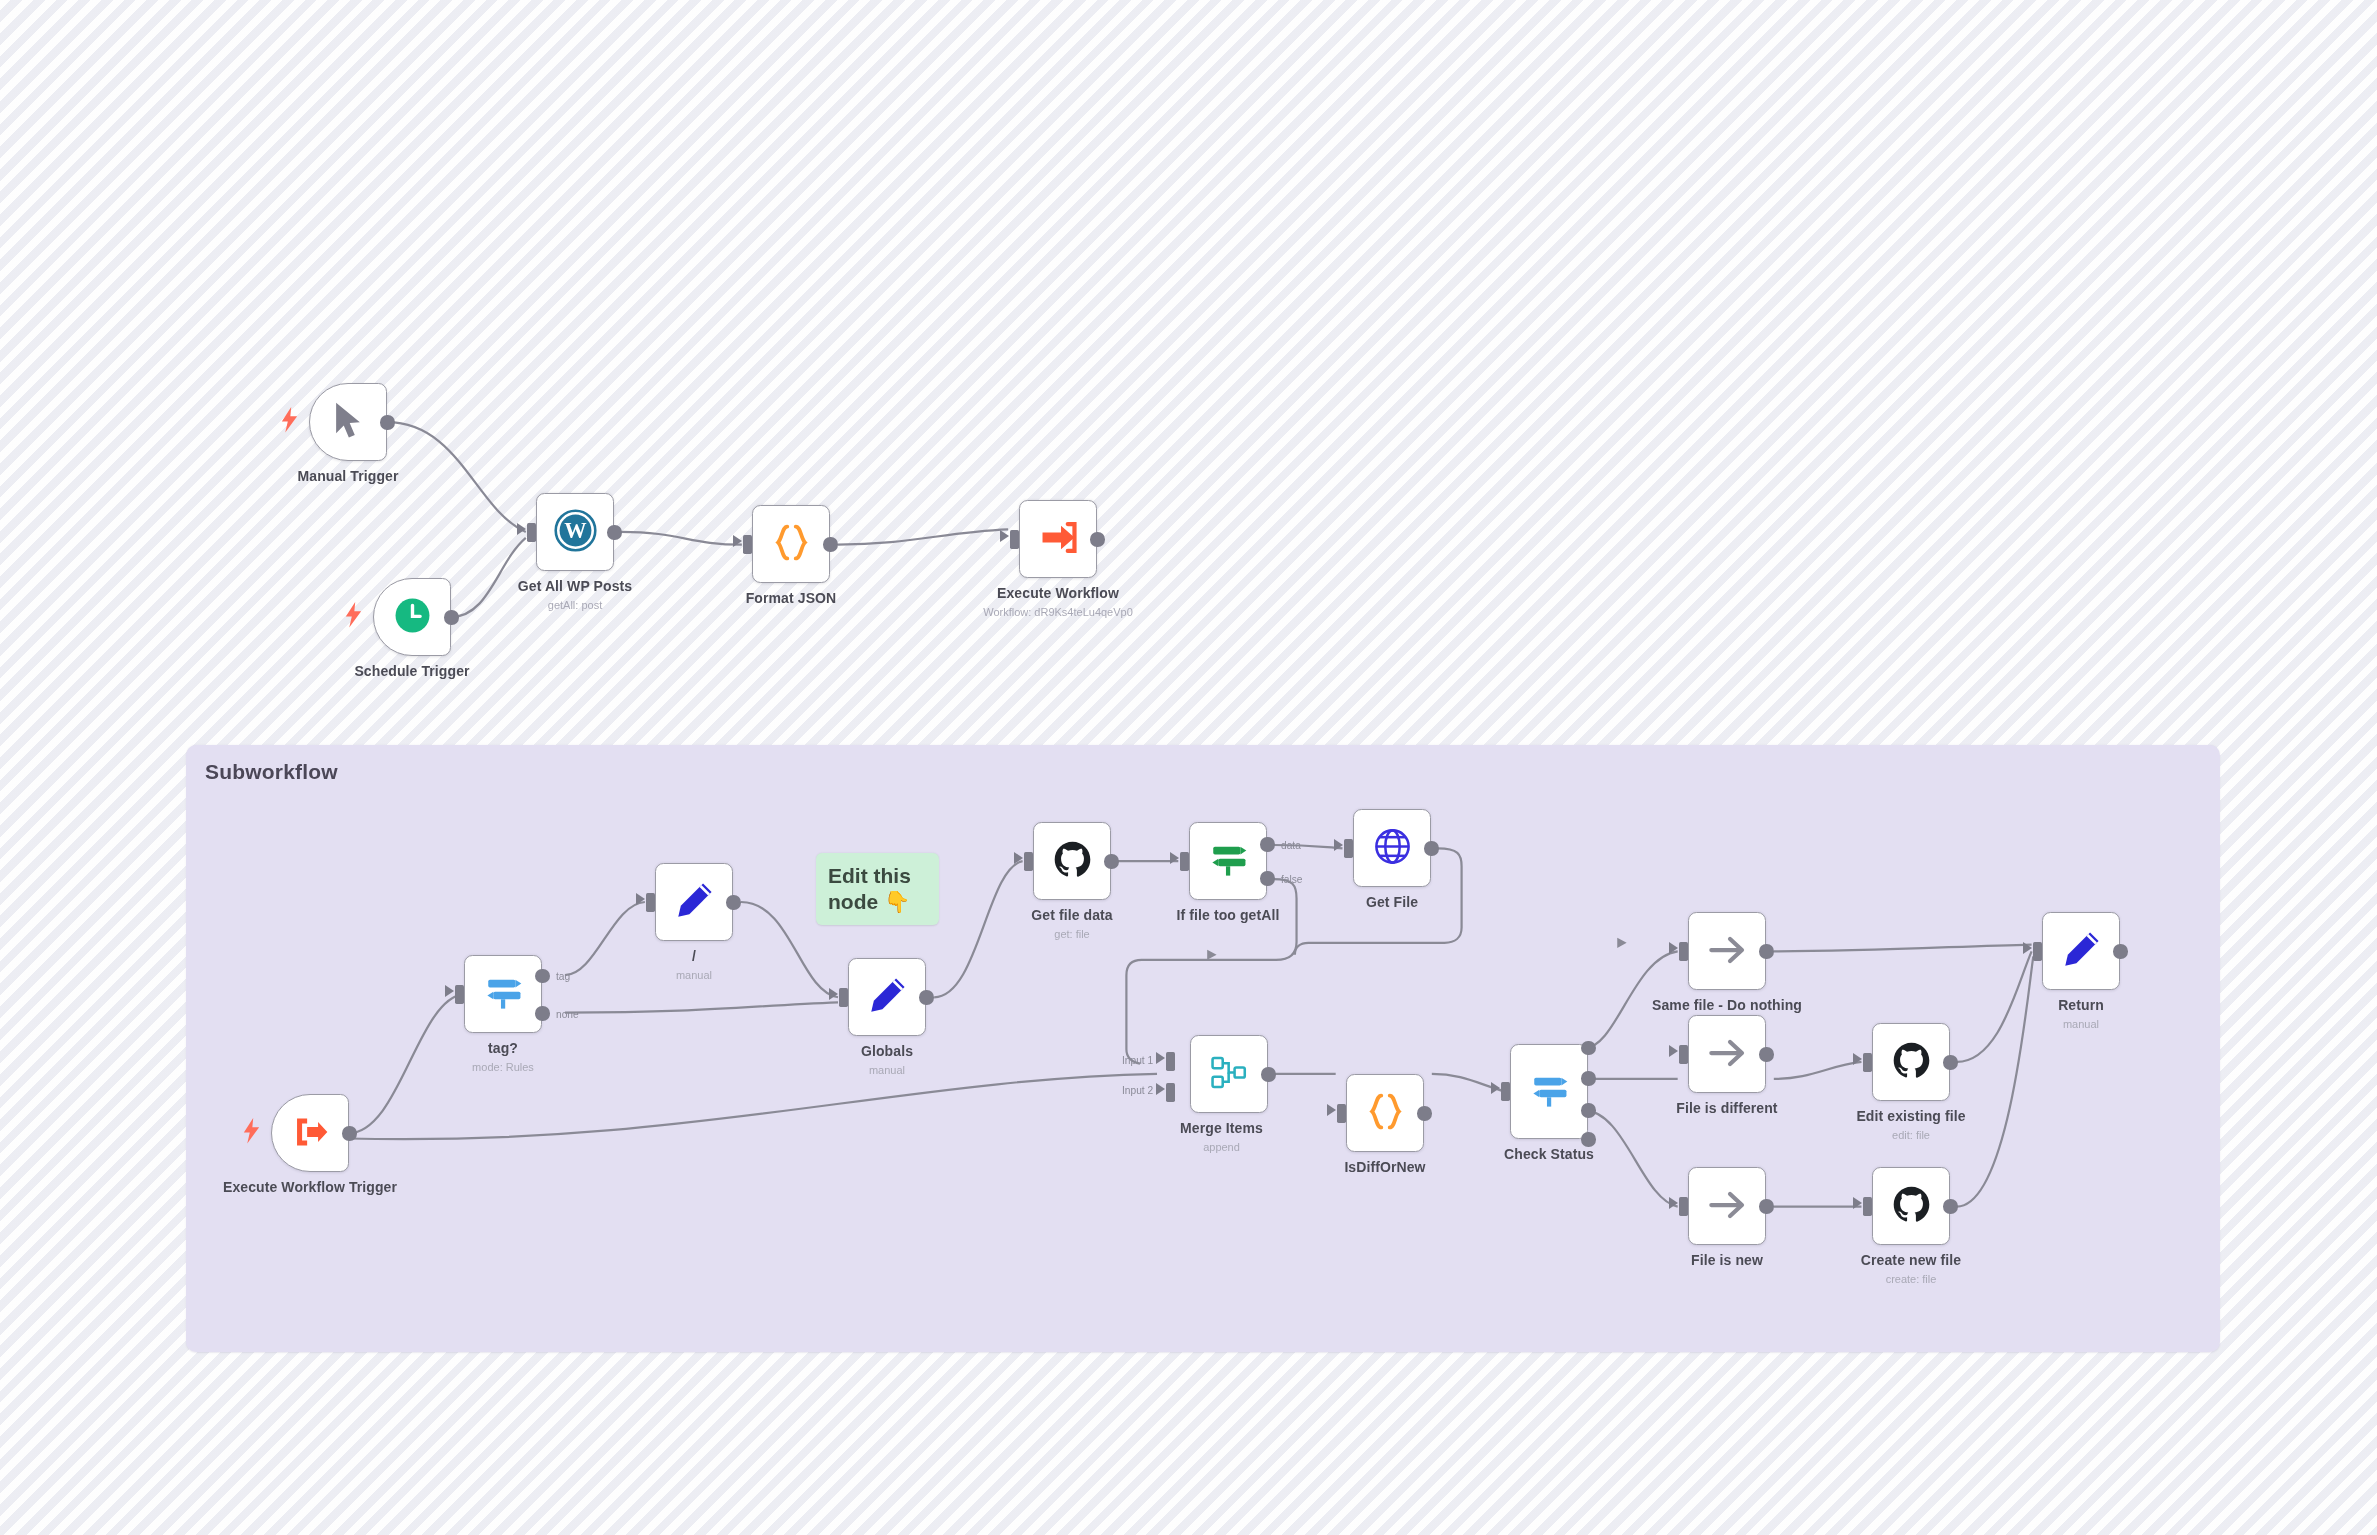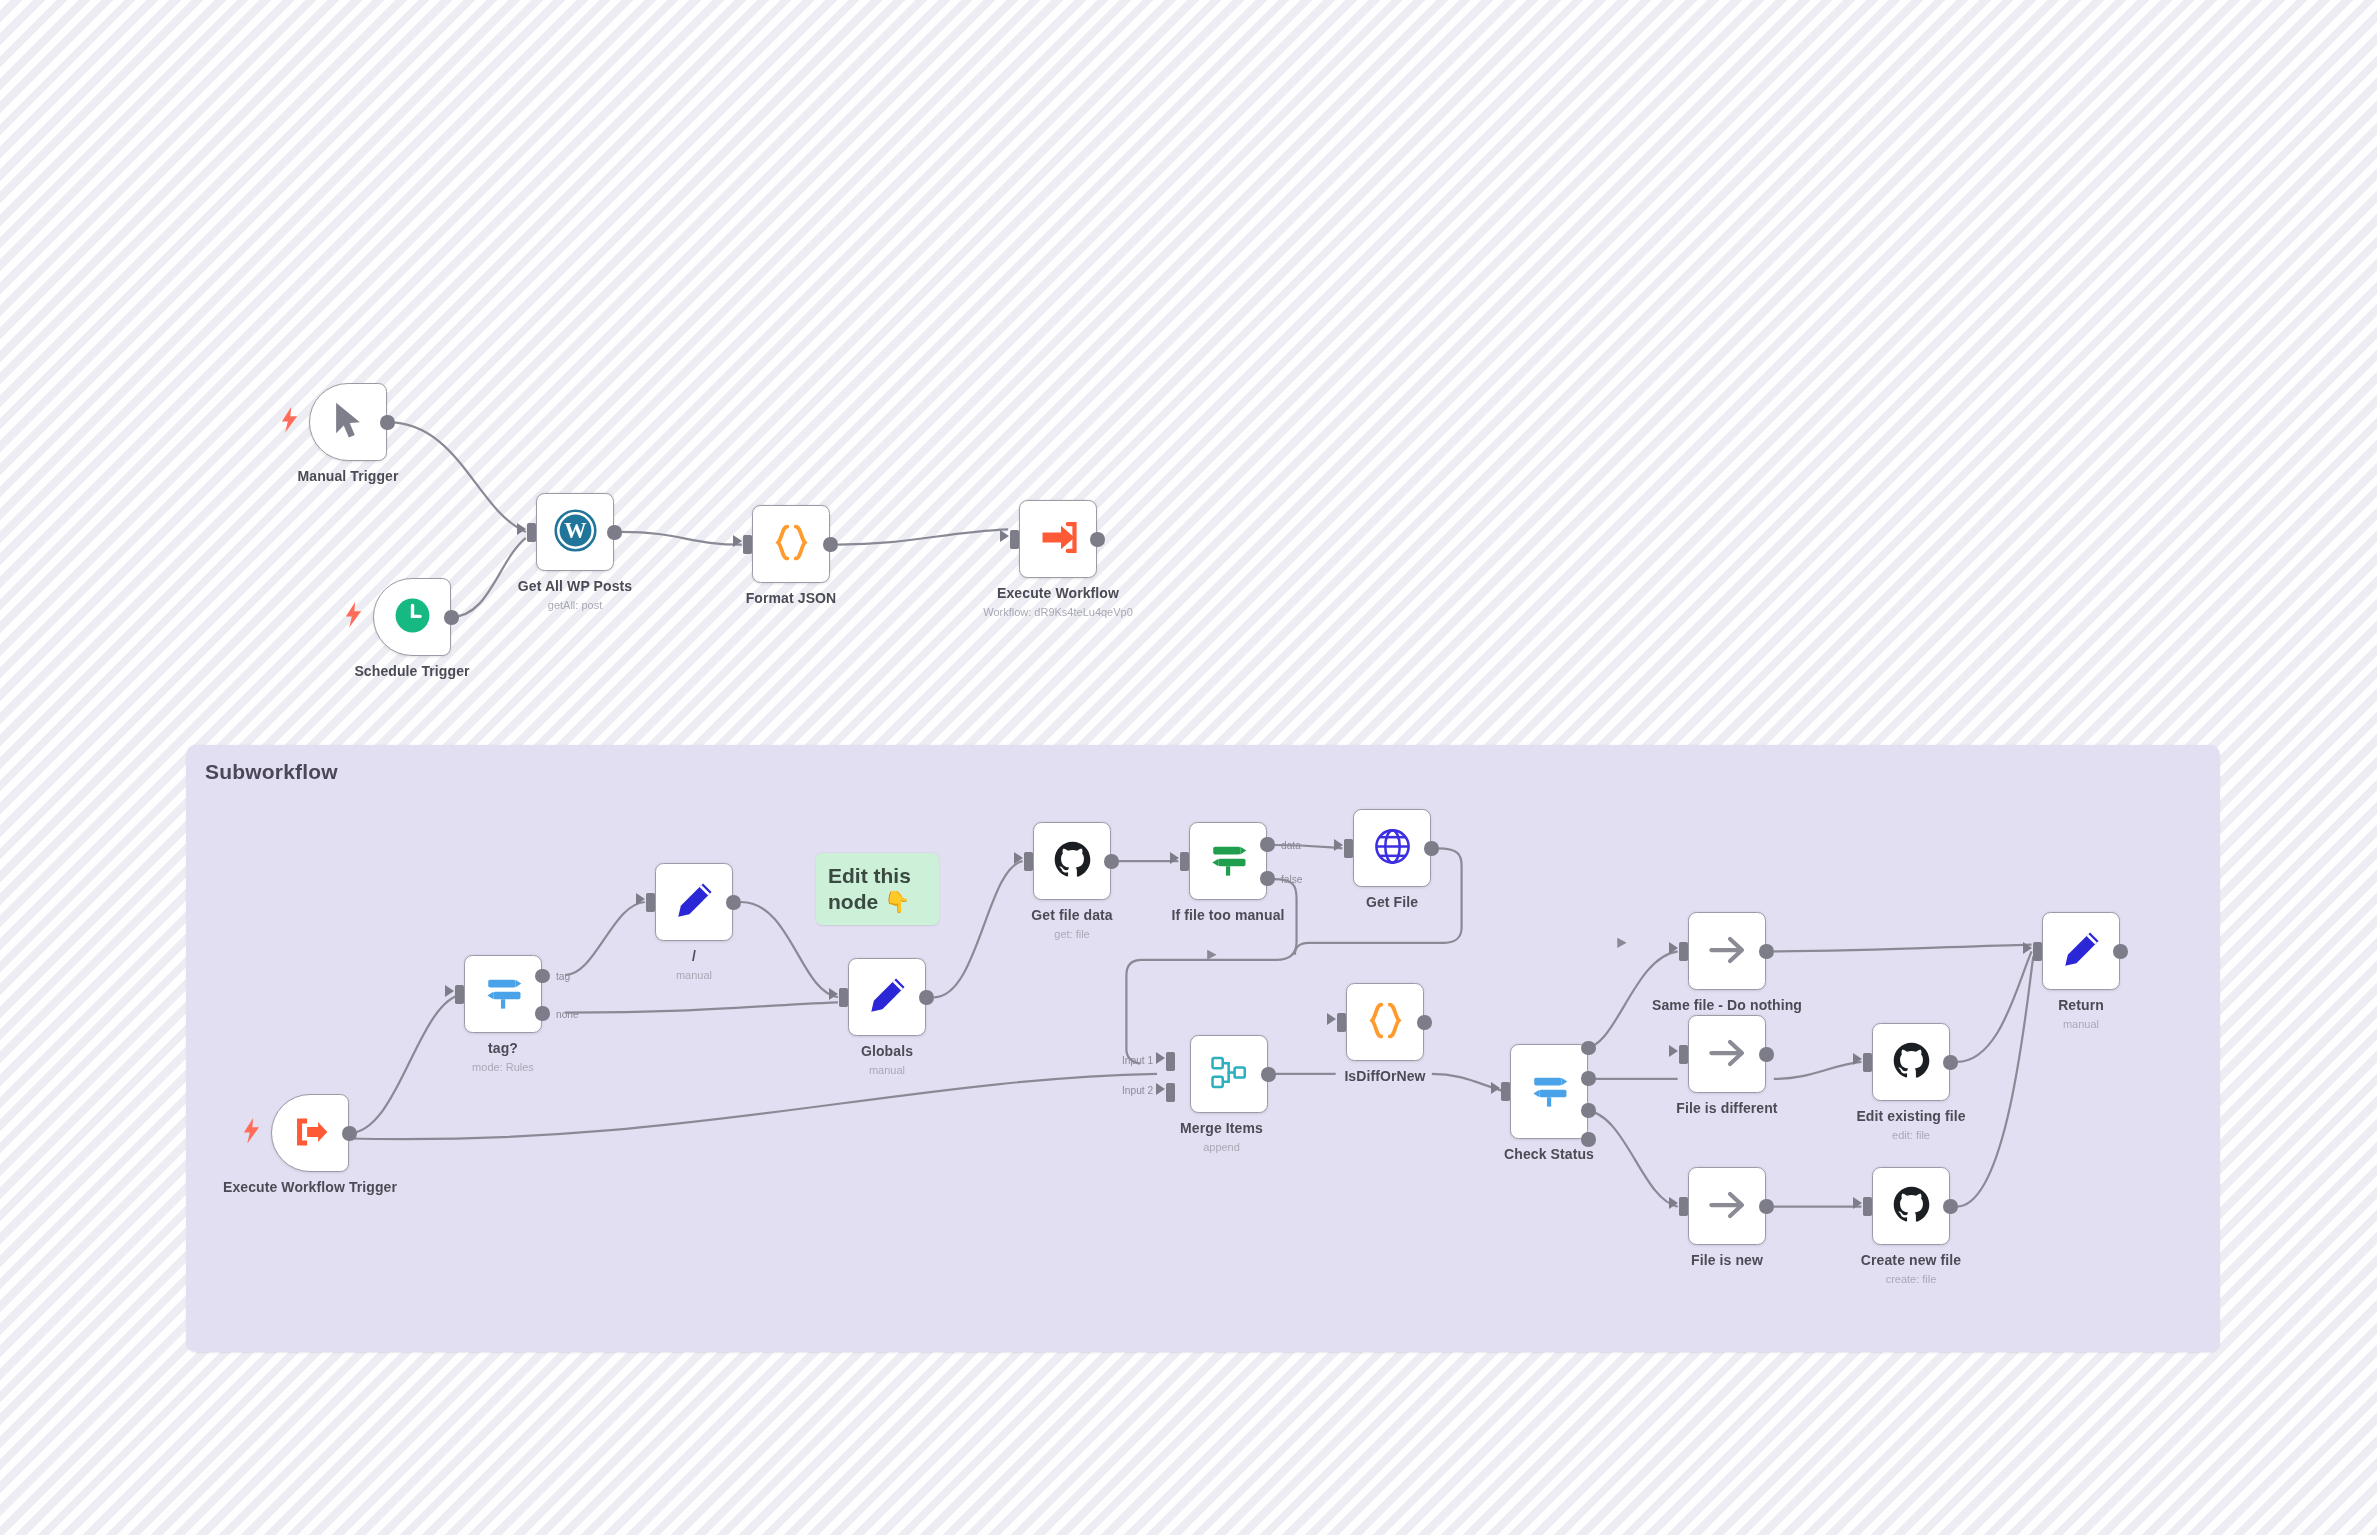--- a/index.html
+++ b/index.html
@@ -396,21 +396,21 @@
       <span class="ico">
         <svg width="41" height="39" viewBox="0 0 48 46">
           <rect x="6" y="8" width="32" height="9" rx="2" fill="#1f9e4d"></rect>
             <path d="M38 8 L45 12.5 L38 17 Z" fill="#1f9e4d"></path>
           <rect x="12" y="22" width="32" height="9" rx="2" fill="#1f9e4d"></rect>
             <path d="M12 22 L5 26.5 L12 31 Z" fill="#1f9e4d"></path>
           <rect x="21" y="31" width="5" height="11" fill="#1f9e4d"></rect>
         </svg>
       </span>
     </div>
-    <div class="nlabel">If file too manual</div>
+    <div class="nlabel">If file too getAll</div>
     <div class="port out" style="top:15.3px;"></div>
     <span class="plabel" style="left:92px; top:18px;">data</span>
     <div class="port out" style="top:49px;"></div>
     <span class="plabel" style="left:92px; top:52px;">false</span>
   </div>
 
   <div class="node" style="left:1353px; top:809px;">
     <div class="inarrow" style="top:30px;"></div>
     <div class="inmark" style="top:30px;"></div>
     <div class="nbox">
@@ -448,21 +448,21 @@
               <path d="M16 34 H23 V23"></path>
           </g>
         </svg>
       </span>
     </div>
     <div class="nlabel">Merge Items</div>
     <div class="nsub">append</div>
     <div class="port out" style="top:32px;"></div>
   </div>
 
-  <div class="node" style="left:1346px; top:983px;">
+  <div class="node" style="left:1346px; top:1074px;">
     <div class="inarrow" style="top:30px;"></div>
     <div class="inmark" style="top:30px;"></div>
     <div class="nbox">
       <span class="ico">
         <svg width="37" height="41" viewBox="0 0 44 48">
             <g stroke="#ff9a2e" stroke-width="4.5" fill="none" stroke-linecap="round">
           <path d="M17 5 C11 5 11 19 6 24 C11 29 11 43 17 43"></path>
               <path d="M27 5 C33 5 33 19 38 24 C33 29 33 43 27 43"></path>
         </g>
           </svg>

